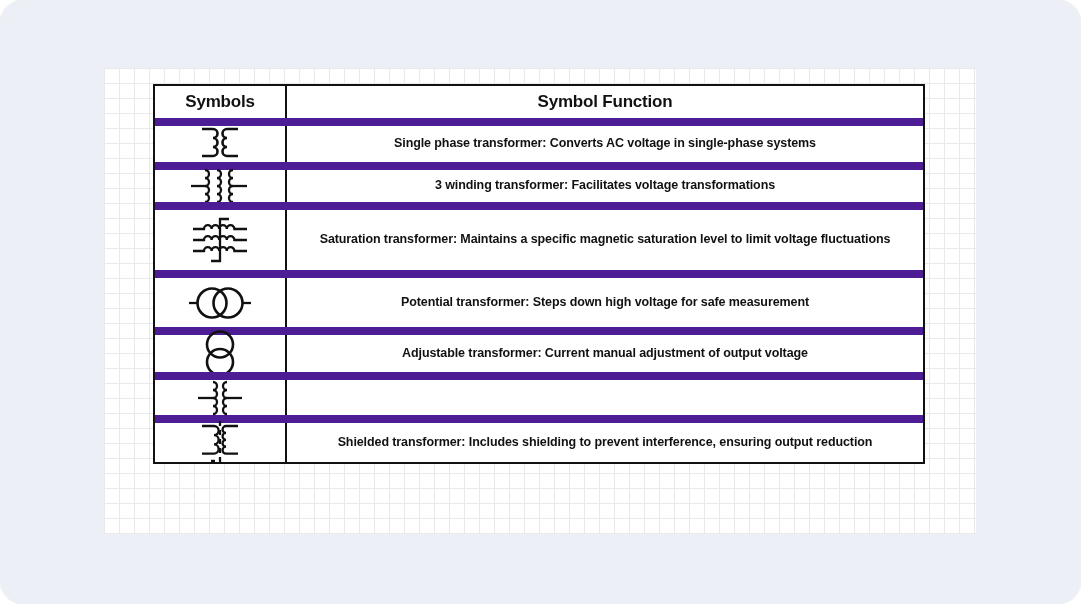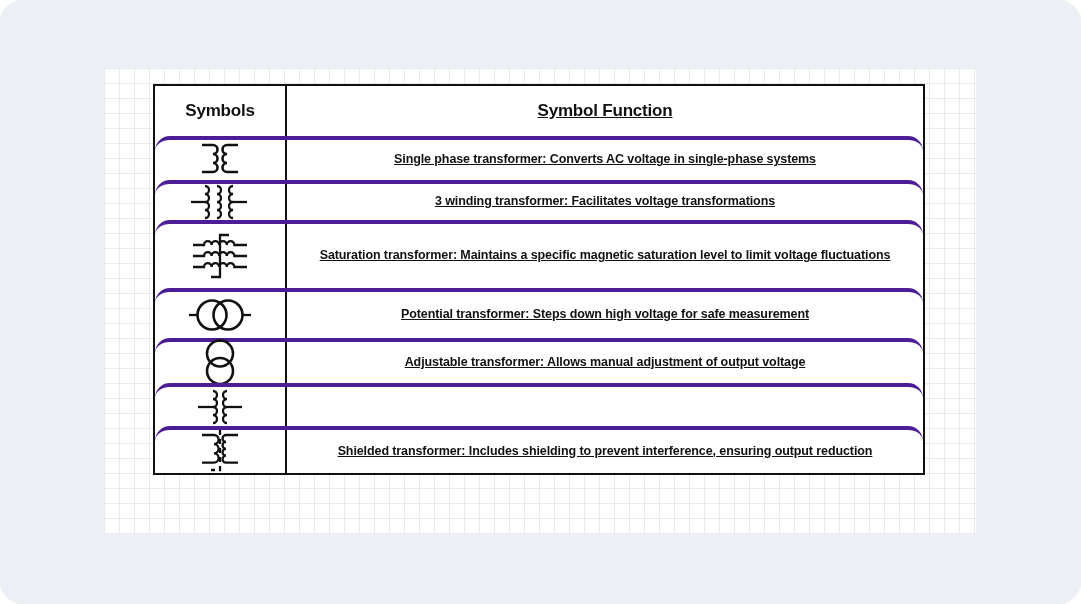--- a/index.html
+++ b/index.html
@@ -21,29 +21,29 @@
       repeating-linear-gradient(90deg,#e9e9ed 0,#e9e9ed 1px,transparent 1px,transparent 15px);
   }
   .tbl{
     position:absolute;left:49px;top:16px;width:772px;
     background:#ffffff;
     border:2.5px solid #111111;
     box-sizing:border-box;
     display:flex;flex-direction:column;
   }
   .row{display:flex;box-sizing:border-box;}
-  .row + .row{border-top:4px solid #4c1d95;border-radius:15px;}
+  .row + .row{border-top:8px solid #4c1d95;}
   .cell{display:flex;align-items:center;justify-content:center;box-sizing:border-box;}
   .sym-cell{width:132px;border-right:2px solid #111111;flex:none;}
-  .fn-cell{flex:1;padding:16px 10px;text-align:center;text-decoration:underline;}
-  .header-row{height:50px;justify-content:center;}
+  .fn-cell{flex:1;padding:16px 10px;text-align:center;}
+  .header-row{height:32px;justify-content:center;}
   .header-cell{font-size:17px;font-weight:700;color:#111111;letter-spacing:-0.2px;}
   .fn-text{font-size:12.5px;font-weight:700;color:#111111;letter-spacing:-0.1px;line-height:1.25;}
   .r1{height:44px}.r2{height:40px}.r3{height:62px}.r4{height:68px}
-  .r5{height:50px}.r6{height:45px}.r7{height:43px}.r8{height:47px}
+  .r5{height:57px}.r6{height:45px}.r7{height:43px}.r8{height:47px}
   svg{display:block;}
   .stroke{fill:none;stroke:#111111;stroke-width:2.6;stroke-linecap:butt;stroke-linejoin:miter;}
   .thin{stroke-width:2.3;}
   .dashed{stroke-dasharray:5 4;}
 </style>
 </head>
 <body>
 
 <div class="panel">
   <div class="canvas">
@@ -102,21 +102,21 @@
         <div class="cell fn-cell fn-text">Potential transformer: Steps down high voltage for safe measurement</div>
       </div>
 
       <div class="row r6">
         <div class="cell sym-cell">
           <svg width="36" height="49" viewBox="0 0 36 49">
             <circle class="stroke" cx="18" cy="15.5" r="13"></circle>
             <circle class="stroke" cx="18" cy="33" r="13"></circle>
           </svg>
         </div>
-        <div class="cell fn-cell fn-text">Adjustable transformer: Allows manual adjustment of output voltage</div>
+        <div class="cell fn-cell fn-text">Adjustable transformer: Current manual adjustment of output voltage</div>
       </div>
 
       <div class="row r7">
         <div class="cell sym-cell">
           <svg width="48" height="42" viewBox="0 0 48 42">
             <path class="stroke thin" d="M2 21 H17"></path>
             <path class="stroke thin" d="M17 5 a4 4 0 0 1 0 8 a4 4 0 0 1 0 8 a4 4 0 0 1 0 8 a4 4 0 0 1 0 8"></path>
             <path class="stroke thin" d="M31 5 a4 4 0 0 0 0 8 a4 4 0 0 0 0 8 a4 4 0 0 0 0 8 a4 4 0 0 0 0 8"></path>
             <path class="stroke thin" d="M31 21 H46"></path>
           </svg>

